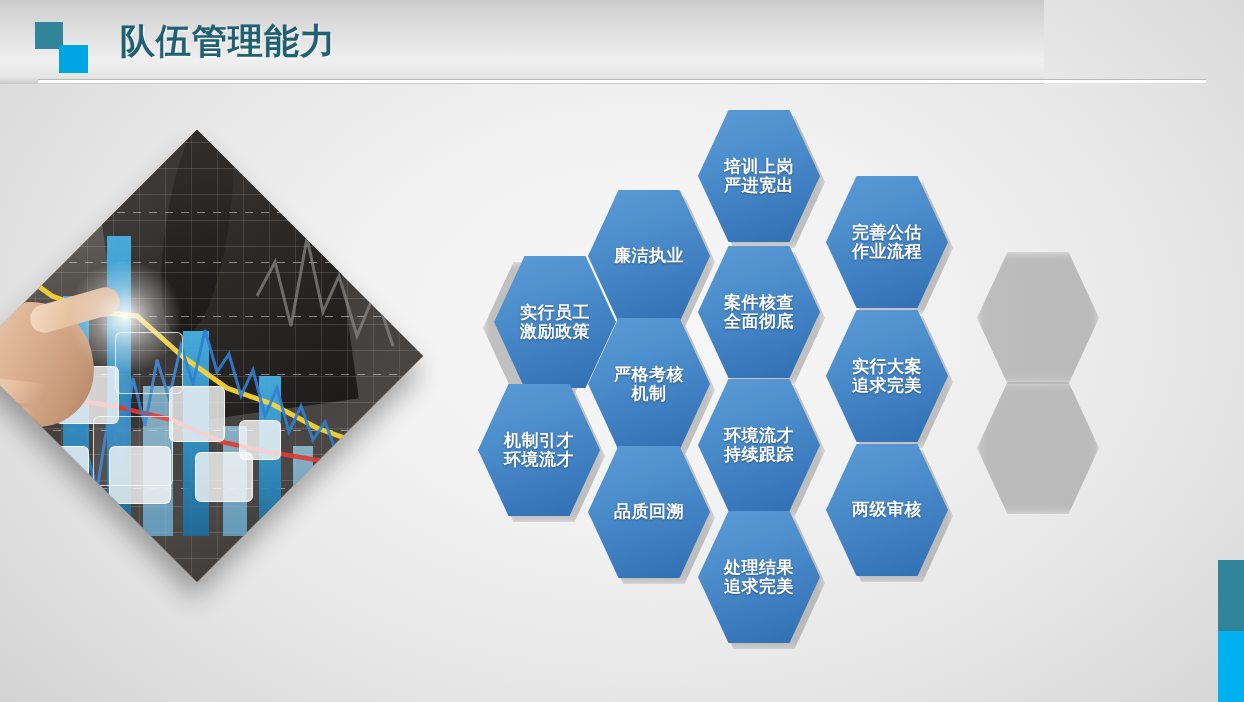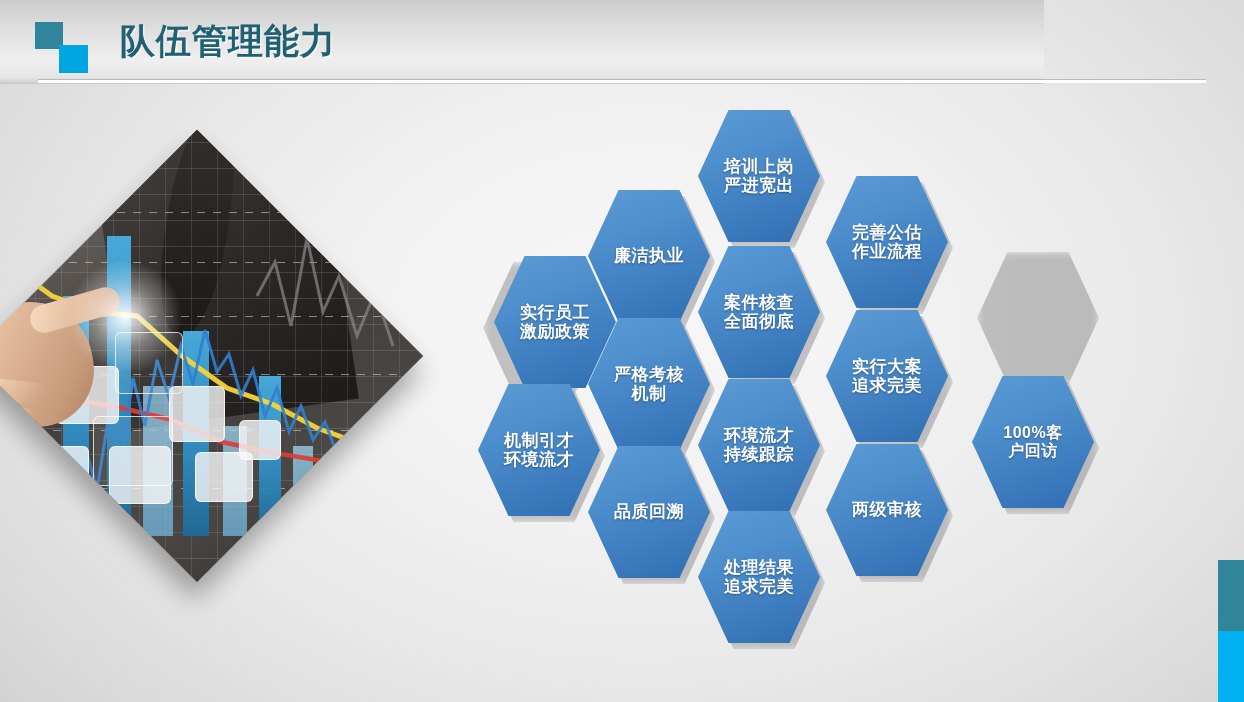--- a/index.html
+++ b/index.html
@@ -306,22 +306,18 @@
         <div class="hex-label">完善公估
 作业流程</div>
       </div>
       <div class="hex" style="left: 826px; top: 310px;">
         <div class="hex-label">实行大案
 追求完美</div>
       </div>
       <div class="hex" style="left: 826px; top: 444px; text-align: right;">
         <div class="hex-label">两级审核</div>
       </div>
-      <div class="hex" style="left: 972px; top: 376px;">
-        <div class="hex-label small">100%客
-户回访</div>
-      </div>
     </div>
 
   <div id="corner-teal"></div>
   <div id="corner-blue"></div>
 
 </div>
 
 </body></html>

